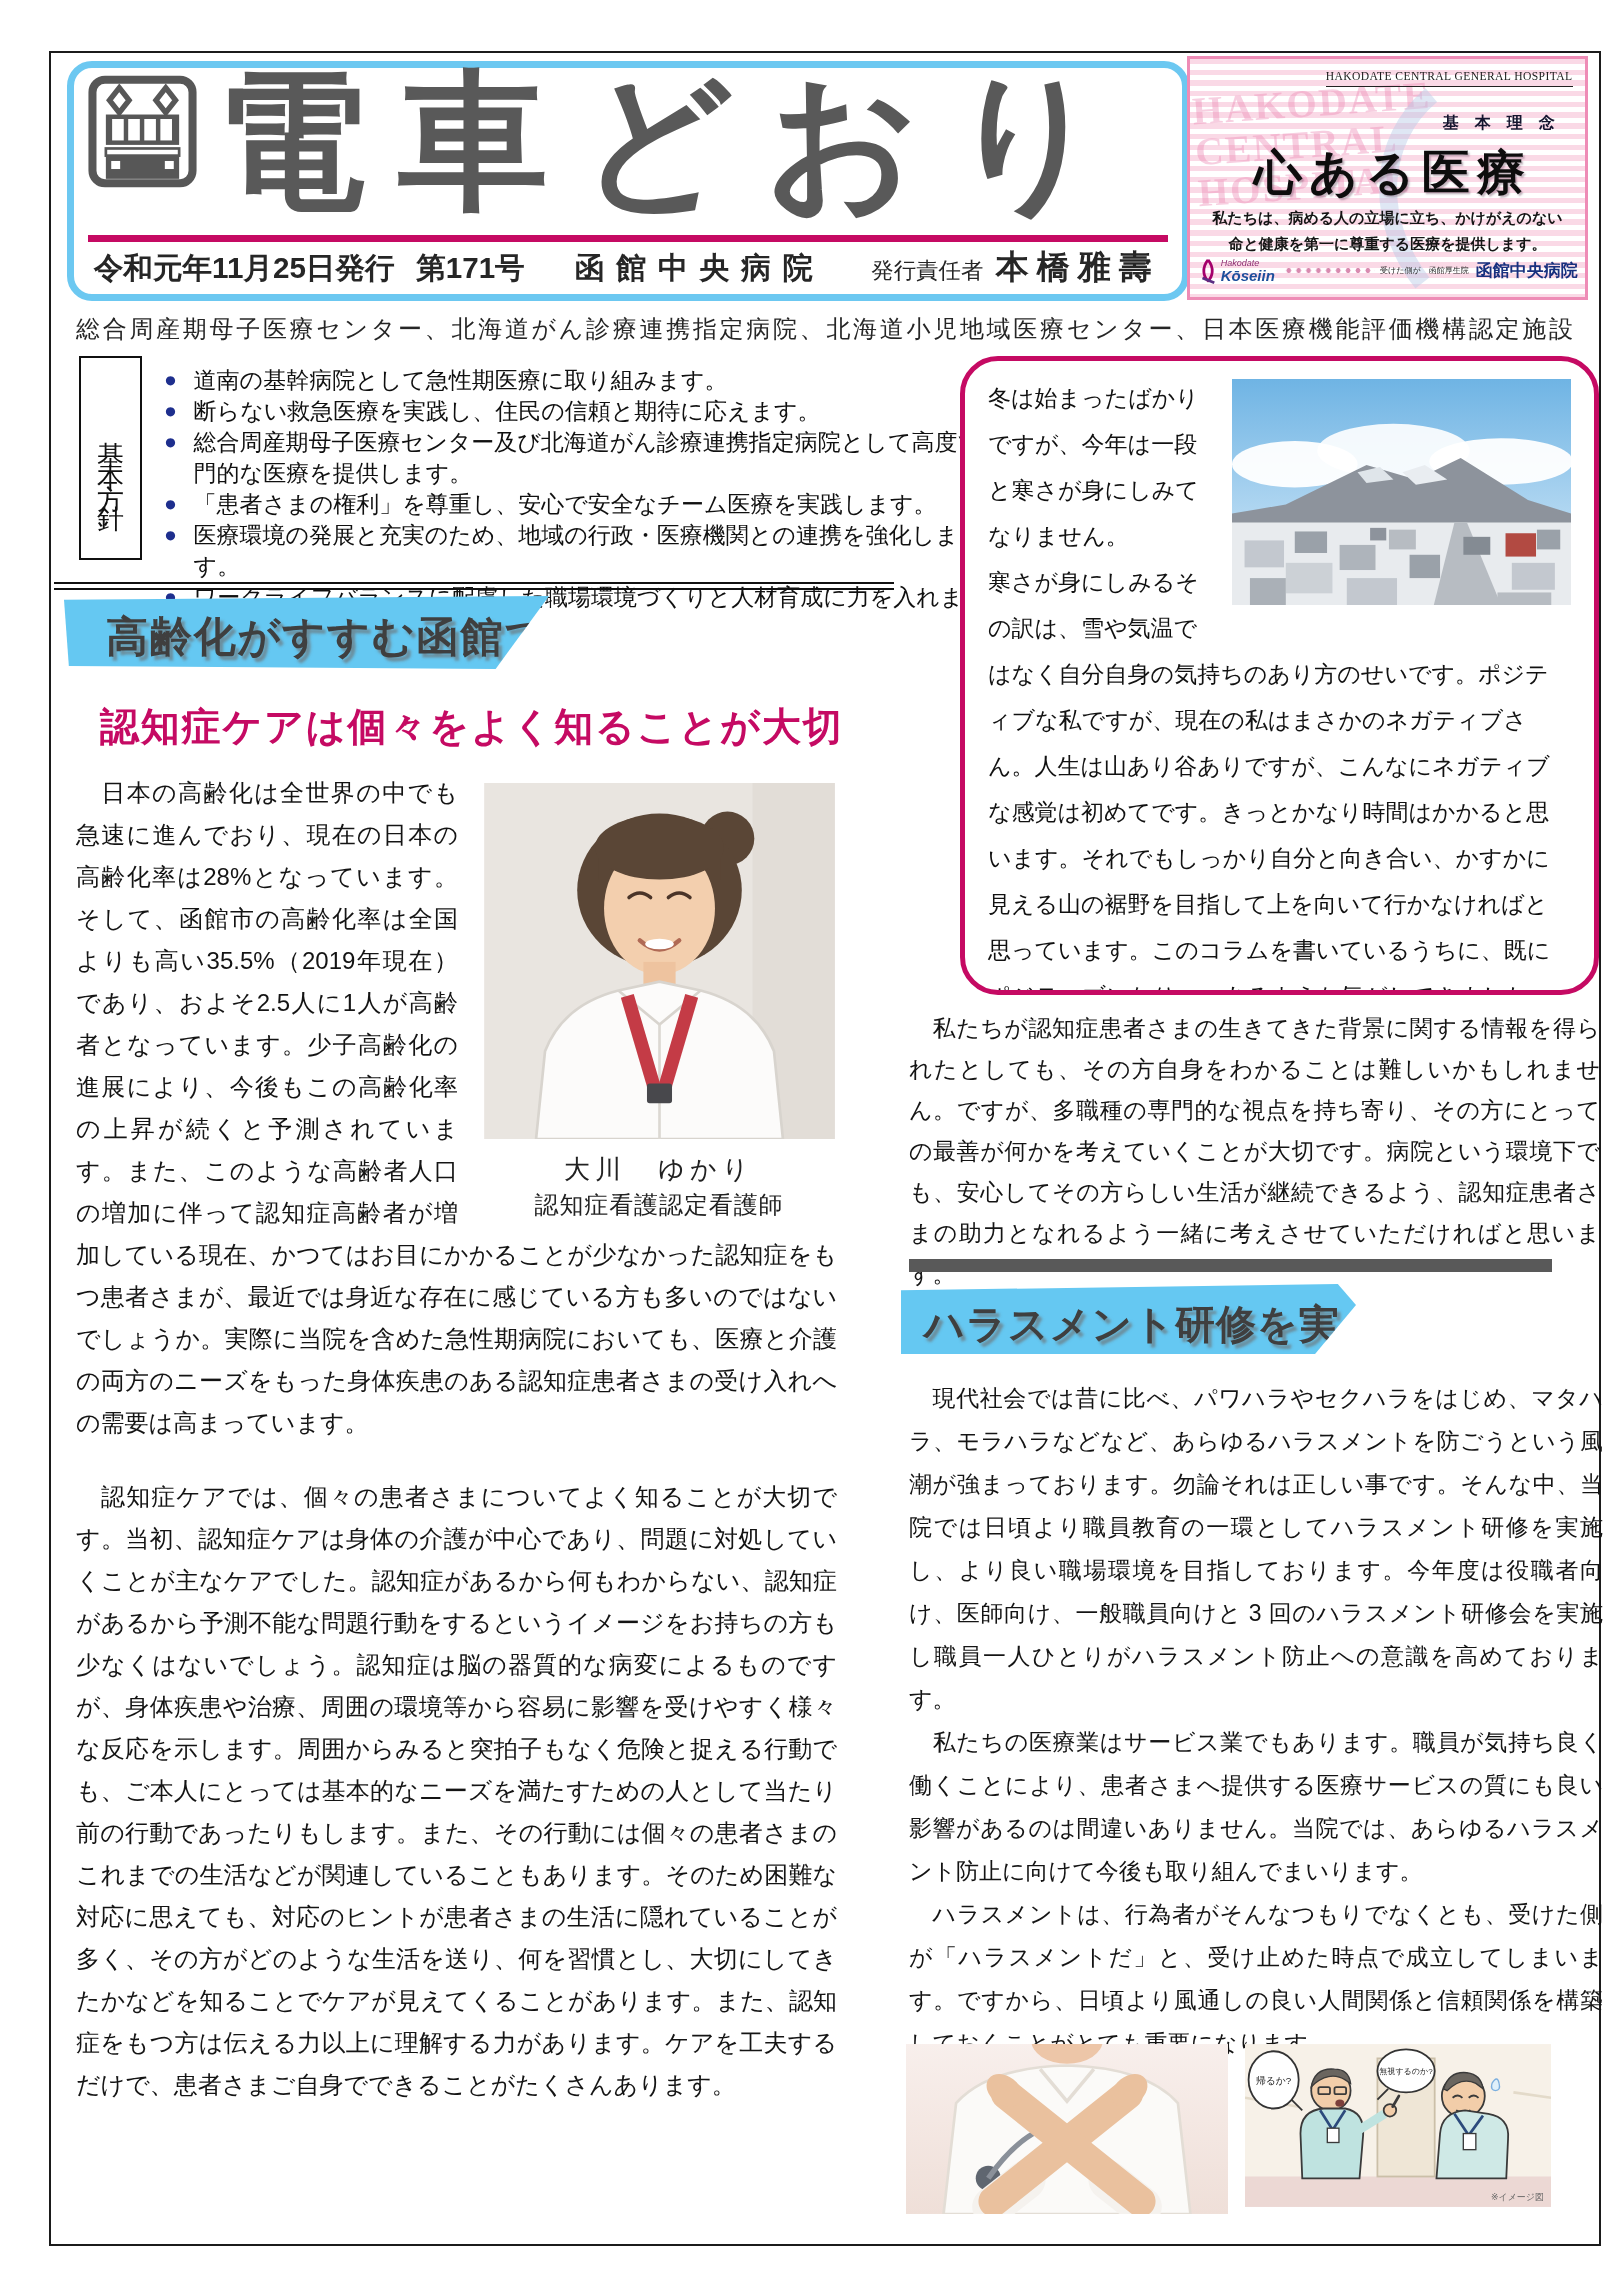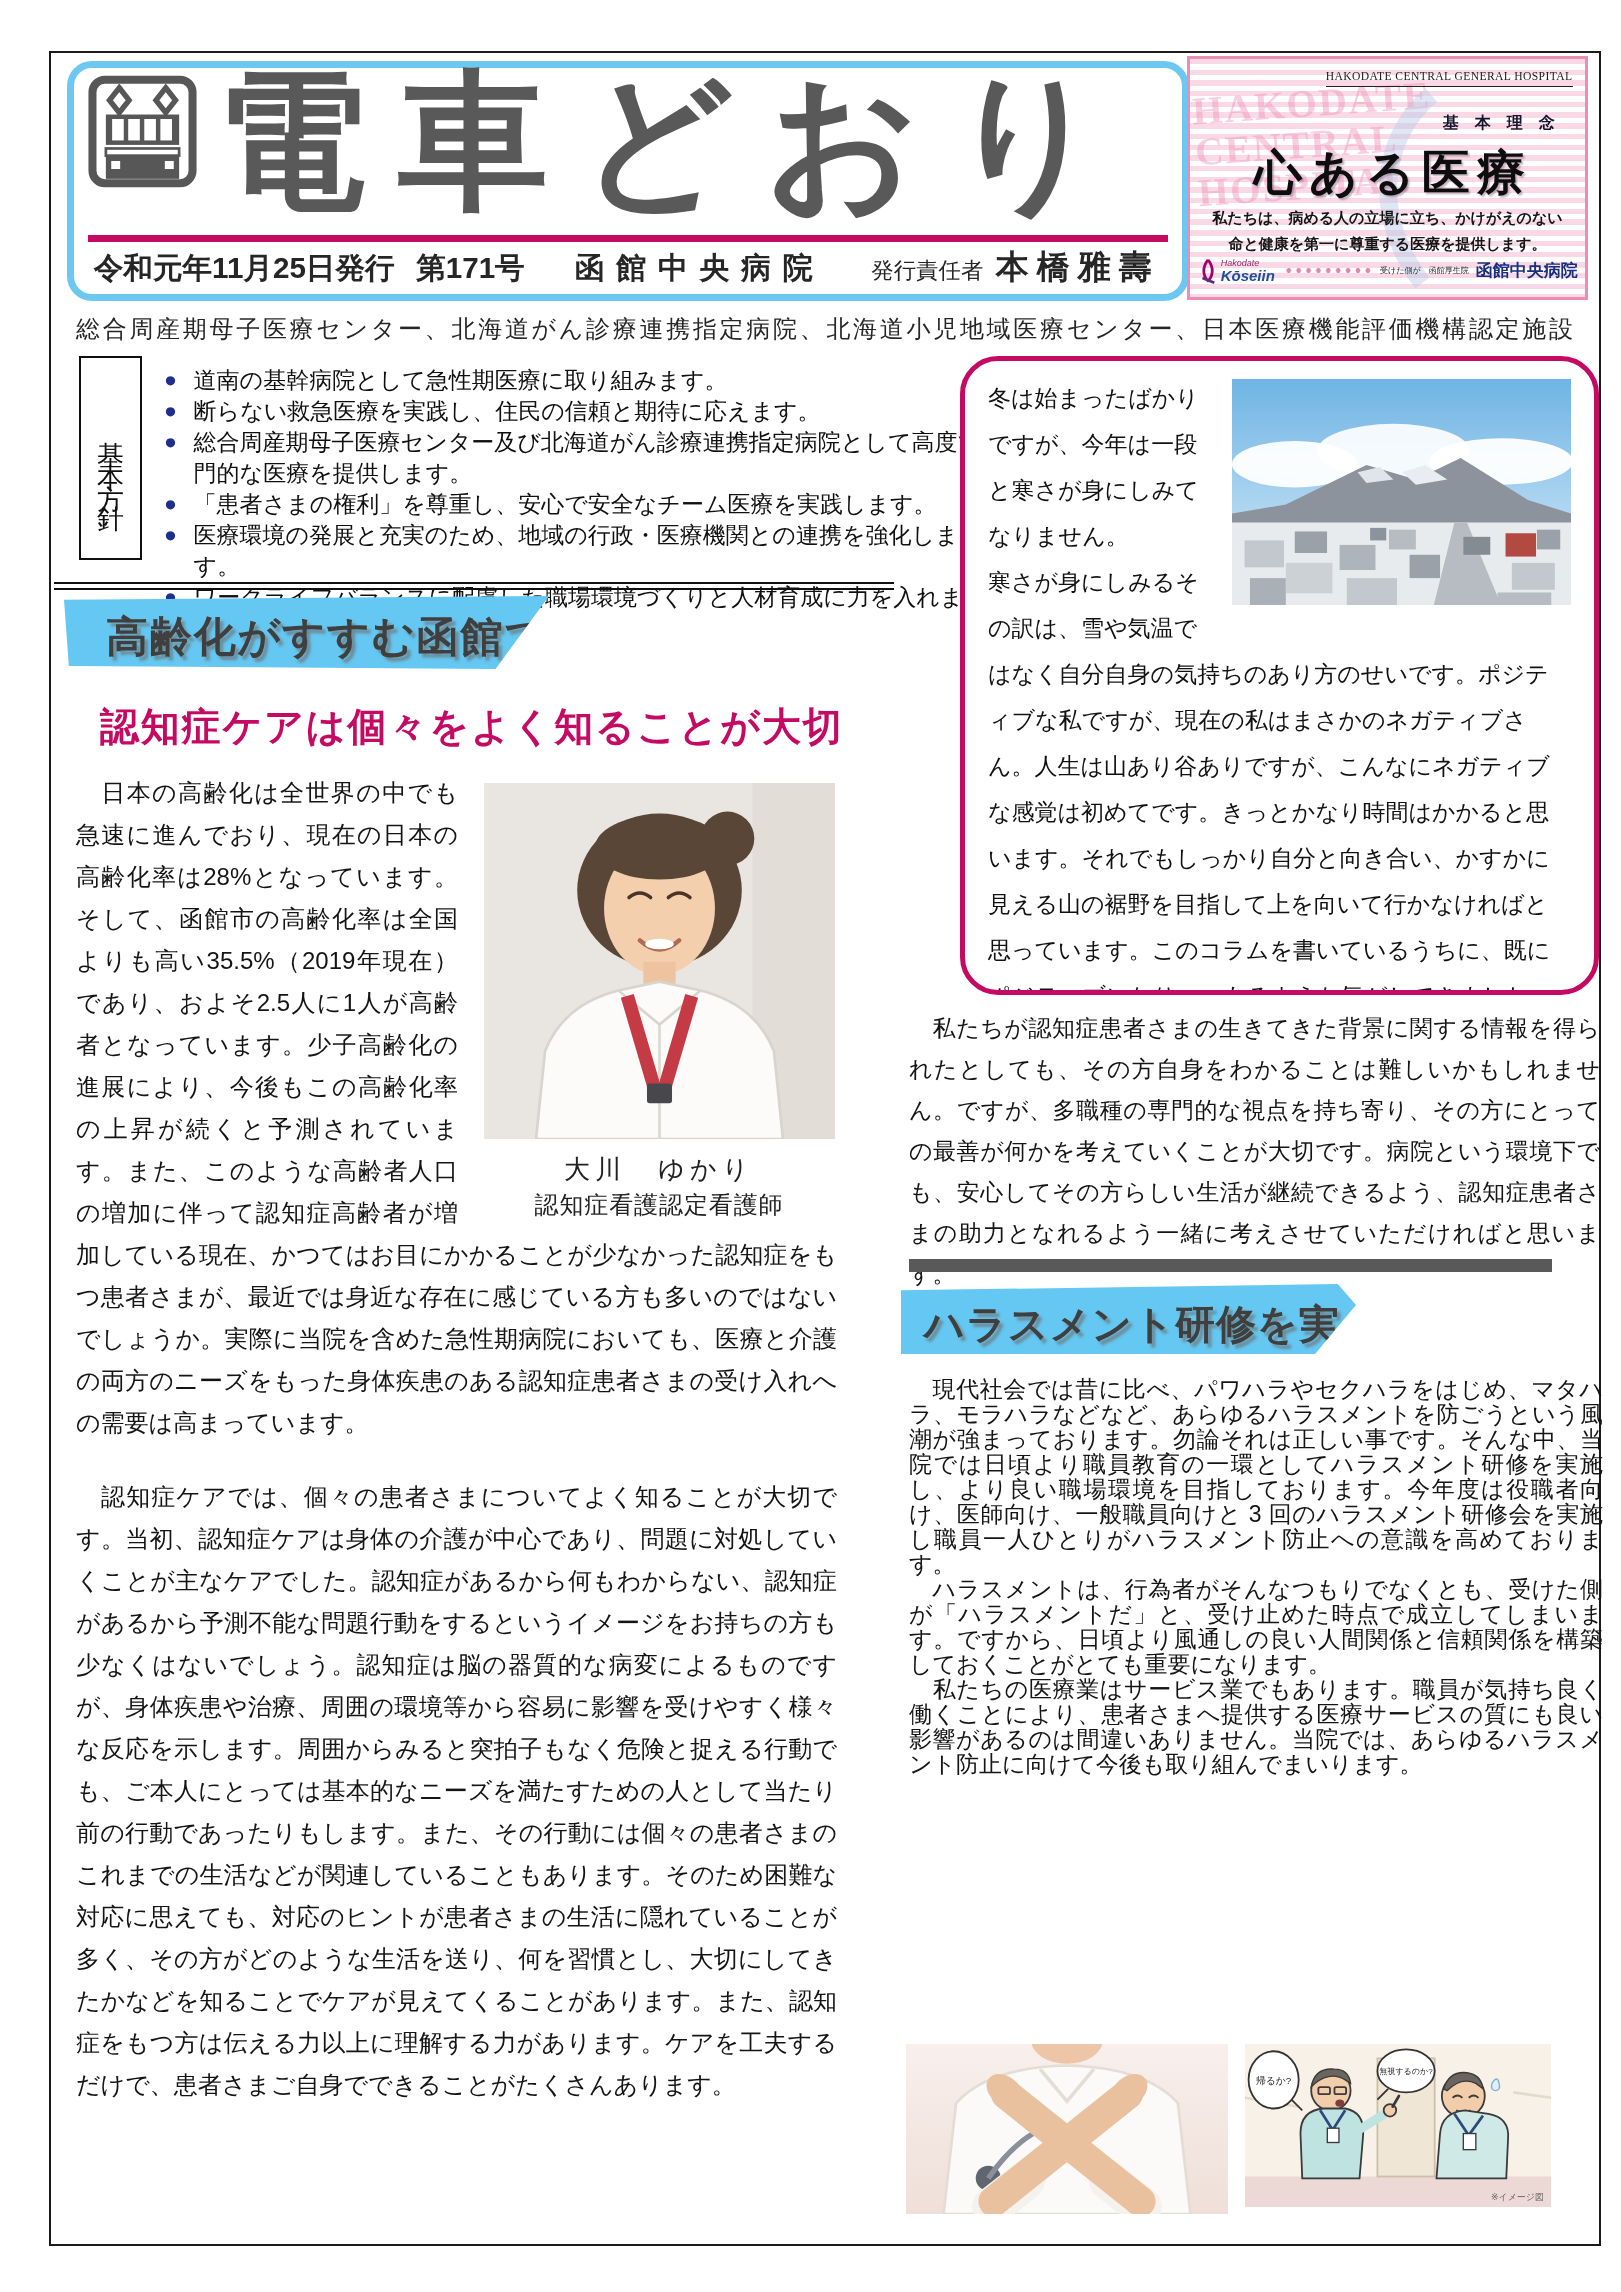--- a/index.html
+++ b/index.html
@@ -69,21 +69,21 @@
   .cap-name{font-size:26px;letter-spacing:5.4px;color:#222;margin-top:10.7px;font-weight:500;}
   .cap-title{font-size:24px;letter-spacing:0.9px;color:#222;margin-top:1.8px;font-weight:500;}
   
   .a2-intro{left:909px;top:1008px;width:691px;font-size:23px;line-height:41px;color:#141414;text-align:justify;}
   .gray-bar{left:909px;top:1259px;width:643px;height:13.4px;background:#595959;}
   .h2-blue{left:901px;top:1284px;width:455px;height:70px;background:#65c8f2;
     clip-path:polygon(0 9%,96% 0,100% 30%,91% 100%,0 100%);}
   .h2-text{padding:12.5px 0 0 23px;font-size:40px;font-weight:900;color:#3f3f3f;letter-spacing:0.9px;
     text-shadow:3.6px 3.6px 2.7px rgba(110,110,110,.65);}
   .article2{left:909px;top:1377px;width:694px;}
-  .article2 p{margin:0;font-size:23px;line-height:25px;color:#141414;text-align:justify;}
+  .article2 p{margin:0;font-size:23px;line-height:43px;color:#141414;text-align:justify;}
   .x-photo{left:906px;top:2044px;width:322px;height:170px;}
   .cartoon{left:1245px;top:2044px;width:306px;height:163px;}
 </style>
 </head>
 <body>
 
 <div class="page">
   <div class="abs frame"></div>
 
   <div class="abs header-box">
@@ -226,22 +226,22 @@
     <p>　認知症ケアでは、個々の患者さまについてよく知ることが大切です。当初、認知症ケアは身体の介護が中心であり、問題に対処していくことが主なケアでした。認知症があるから何もわからない、認知症があるから予測不能な問題行動をするというイメージをお持ちの方も少なくはないでしょう。認知症は脳の器質的な病変によるものですが、身体疾患や治療、周囲の環境等から容易に影響を受けやすく様々な反応を示します。周囲からみると突拍子もなく危険と捉える行動でも、ご本人にとっては基本的なニーズを満たすための人として当たり前の行動であったりもします。また、その行動には個々の患者さまのこれまでの生活などが関連していることもあります。そのため困難な対応に思えても、対応のヒントが患者さまの生活に隠れていることが多く、その方がどのような生活を送り、何を習慣とし、大切にしてきたかなどを知ることでケアが見えてくることがあります。また、認知症をもつ方は伝える力以上に理解する力があります。ケアを工夫するだけで、患者さまご自身でできることがたくさんあります。</p>
   </div>
 
   <div class="abs a2-intro">　私たちが認知症患者さまの生きてきた背景に関する情報を得られたとしても、その方自身をわかることは難しいかもしれません。ですが、多職種の専門的な視点を持ち寄り、その方にとっての最善が何かを考えていくことが大切です。病院という環境下でも、安心してその方らしい生活が継続できるよう、認知症患者さまの助力となれるよう一緒に考えさせていただければと思います。</div>
   <div class="abs gray-bar"></div>
   <div class="abs h2-blue">
     <div class="h2-text">ハラスメント研修を実施</div>
   </div>
   <div class="abs article2">
     <p>　現代社会では昔に比べ、パワハラやセクハラをはじめ、マタハラ、モラハラなどなど、あらゆるハラスメントを防ごうという風潮が強まっております。勿論それは正しい事です。そんな中、当院では日頃より職員教育の一環としてハラスメント研修を実施し、より良い職場環境を目指しております。今年度は役職者向け、医師向け、一般職員向けと 3 回のハラスメント研修会を実施し職員一人ひとりがハラスメント防止への意識を高めております。</p>
+    <p>　私たちの医療業はサービス業でもあります。職員が気持ち良く働くことにより、患者さまへ提供する医療サービスの質にも良い影響があるのは間違いありません。当院では、あらゆるハラスメント防止に向けて今後も取り組んでまいります。</p>
     <p>　ハラスメントは、行為者がそんなつもりでなくとも、受けた側が「ハラスメントだ」と、受け止めた時点で成立してしまいます。ですから、日頃より風通しの良い人間関係と信頼関係を構築しておくことがとても重要になります。</p>
-    <p>　私たちの医療業はサービス業でもあります。職員が気持ち良く働くことにより、患者さまへ提供する医療サービスの質にも良い影響があるのは間違いありません。当院では、あらゆるハラスメント防止に向けて今後も取り組んでまいります。</p>
   </div>
 
   <div class="abs x-photo">
     <svg width="322" height="170" viewBox="0 0 360 190">
       <defs>
         <linearGradient id="xb" x1="0" y1="0" x2="0" y2="1">
           <stop offset="0" stop-color="#f8efec"></stop>
             <stop offset="1" stop-color="#efdfd8"></stop>
         </linearGradient>
       </defs>

